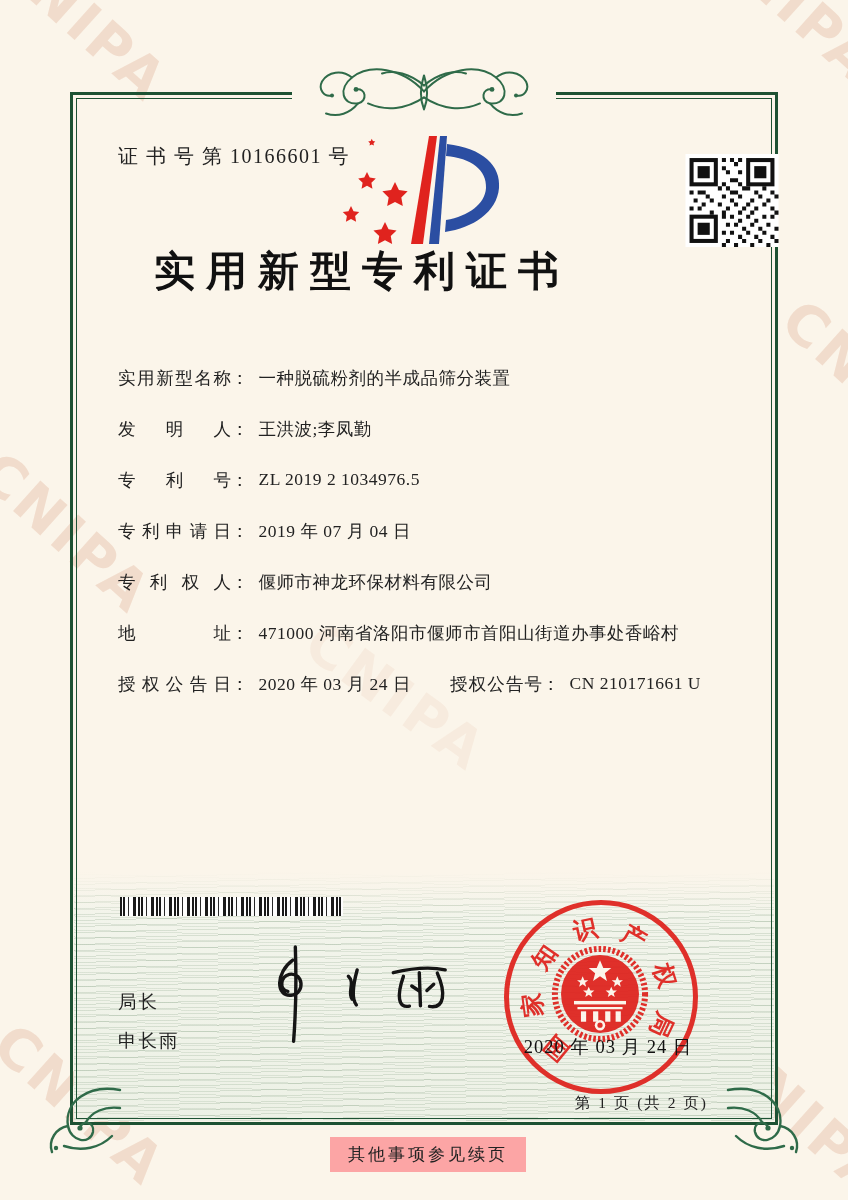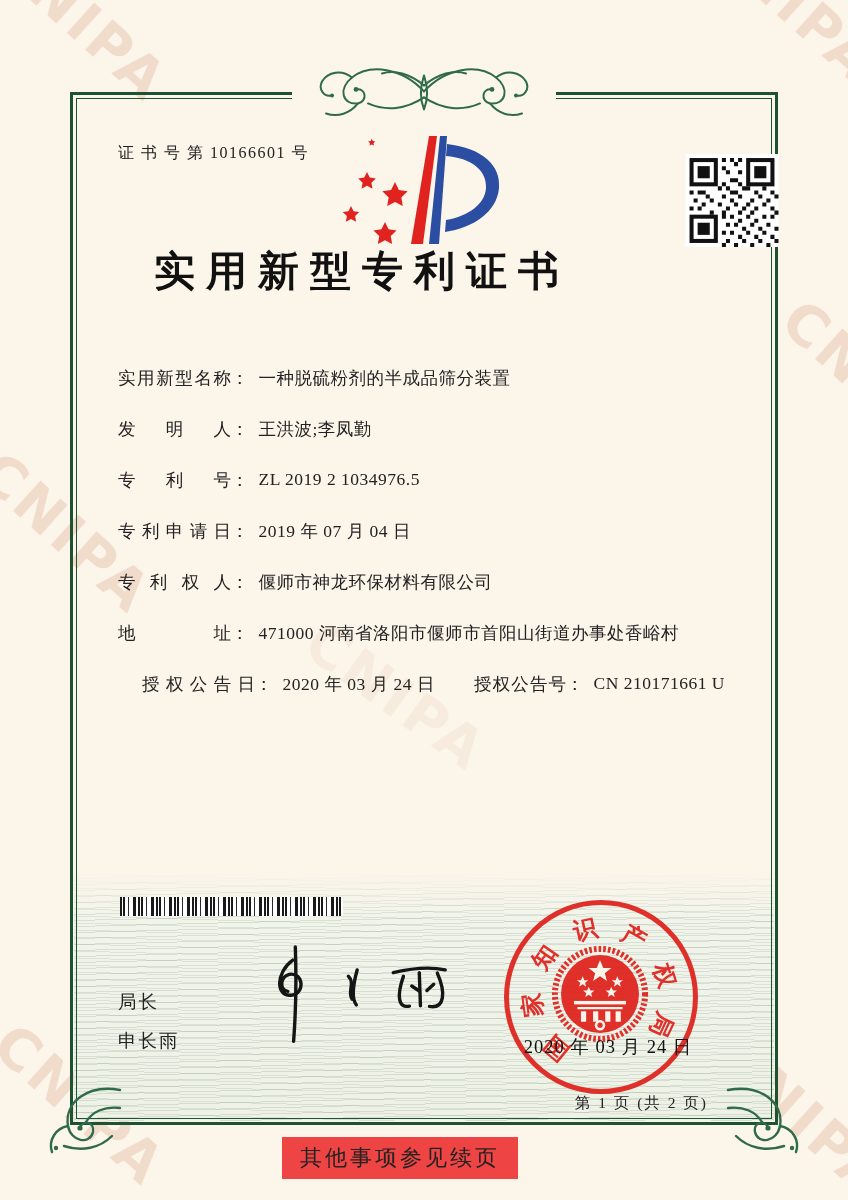--- a/index.html
+++ b/index.html
@@ -37,37 +37,37 @@
       repeating-linear-gradient(181.6deg, rgba(106,140,106,.16) 0 1px, rgba(255,255,255,0) 1px 7px),
       linear-gradient(#f3f5ec,#edf1e6);
   }
 
   .topOrn{position:absolute;left:424px;top:92px;transform:translate(-50%,-52%);z-index:3;background:#fbf5ea;padding:0 6px;}
   .cornOrn{position:absolute;z-index:3;}
   .cornOrn.right{transform:scaleX(-1);}
 
   .cert-no{
     position:absolute;left:118px;top:143px;z-index:4;
-    font-size:16px;letter-spacing:1.5px;color:#222;
+    font-size:20px;letter-spacing:1.5px;color:#222;
   }
   .logo{position:absolute;left:333px;top:132px;z-index:4;}
   .qr{position:absolute;left:682px;top:154px;z-index:4;}
 
   .title{
     position:absolute;left:0;top:244px;width:724px;margin:0;z-index:4;
     text-align:center;font-size:41px;font-weight:bold;letter-spacing:11px;color:#111;
   }
 
   .fields{position:absolute;left:118px;top:352px;width:625px;z-index:4;font-size:17.5px;}
   .field-row{height:51px;display:flex;align-items:center;white-space:nowrap;}
   .field-label{display:inline-block;width:113px;text-align:justify;text-align-last:justify;color:#222;}
   .colon{margin-right:10px;color:#222;}
   .field-value{color:#222;letter-spacing:.5px;}
   .grant-row{display:flex;}
-  .grant-left{width:332px;display:flex;align-items:center;white-space:nowrap;margin-left:24px;}
+  .grant-left{width:332px;display:flex;align-items:center;white-space:nowrap;}
   .grant-right{display:flex;align-items:center;white-space:nowrap;}
   .grant-right .field-label{width:92px;}
 
   .paras{
     position:absolute;left:104px;top:700px;width:644px;z-index:4;
     font-size:16.5px;line-height:1.78;color:#333;text-align:justify;
   }
   .paras p{margin:0;text-indent:2em;}
 
   .barcode{
@@ -95,22 +95,22 @@
   .seal-date{
     position:absolute;left:508px;top:1034px;width:200px;text-align:center;z-index:6;
     font-size:18.5px;color:#111;letter-spacing:1px;white-space:nowrap;
   }
 
   .page-footer{
     position:absolute;left:0;top:1093px;width:708px;text-align:right;z-index:4;
     font-size:15.5px;color:#222;letter-spacing:2px;
   }
   .note{
-    position:absolute;left:400px;top:1137px;transform:translateX(-50%);z-index:4;
-    background:#ef4444;padding:6px 18px;font-size:22px;letter-spacing:3px;color:#222;
+    position:absolute;left:428px;top:1137px;transform:translateX(-50%);z-index:4;
+    background:#fca5a5;padding:6px 18px;font-size:17px;letter-spacing:3px;color:#222;
   }
 </style>
 </head>
 <body>
 
 <div class="page">
 
   <span class="wm" style="left:-22px;top:-12px;">CNIPA</span>
   <span class="wm" style="left:688px;top:-30px;">CNIPA</span>
   <span class="wm" style="left:764px;top:348px;">CNIPA</span>

